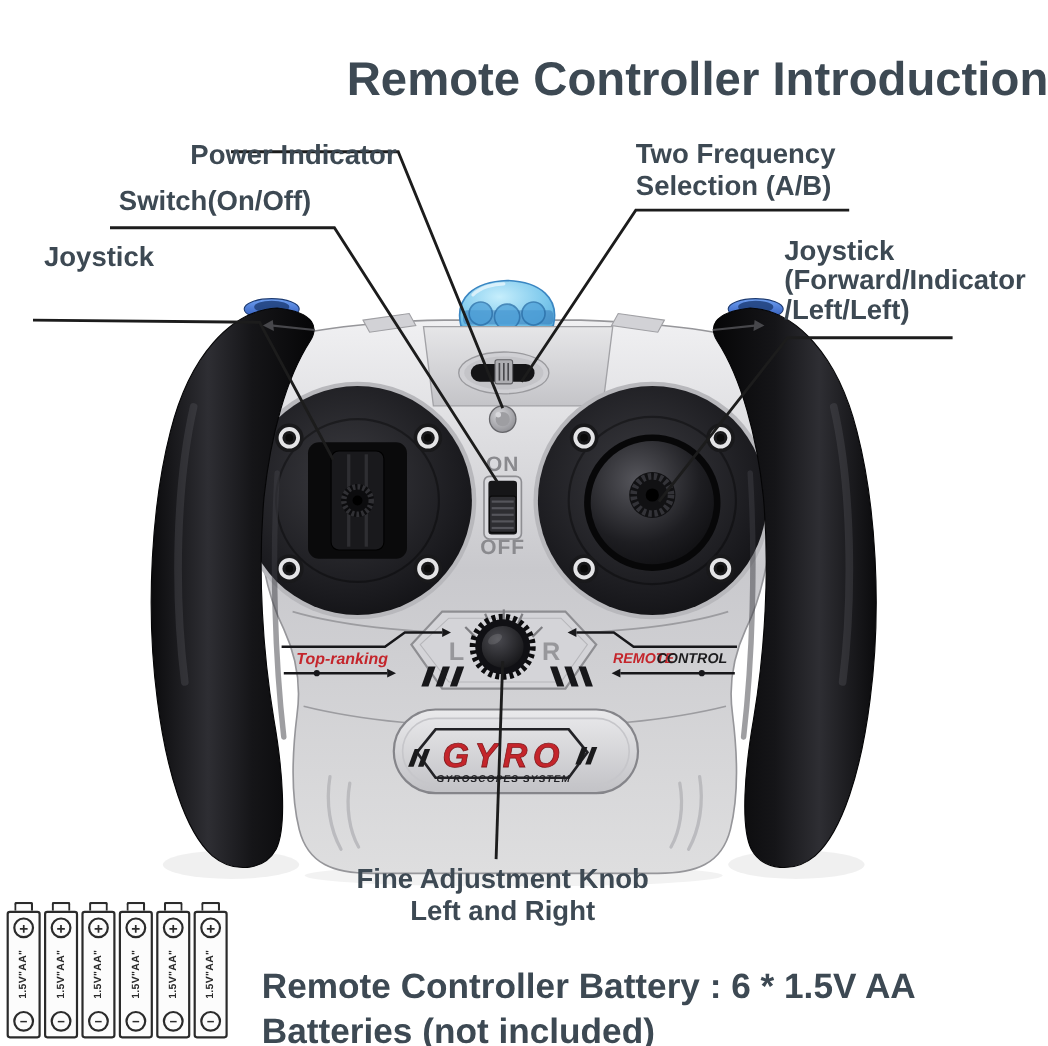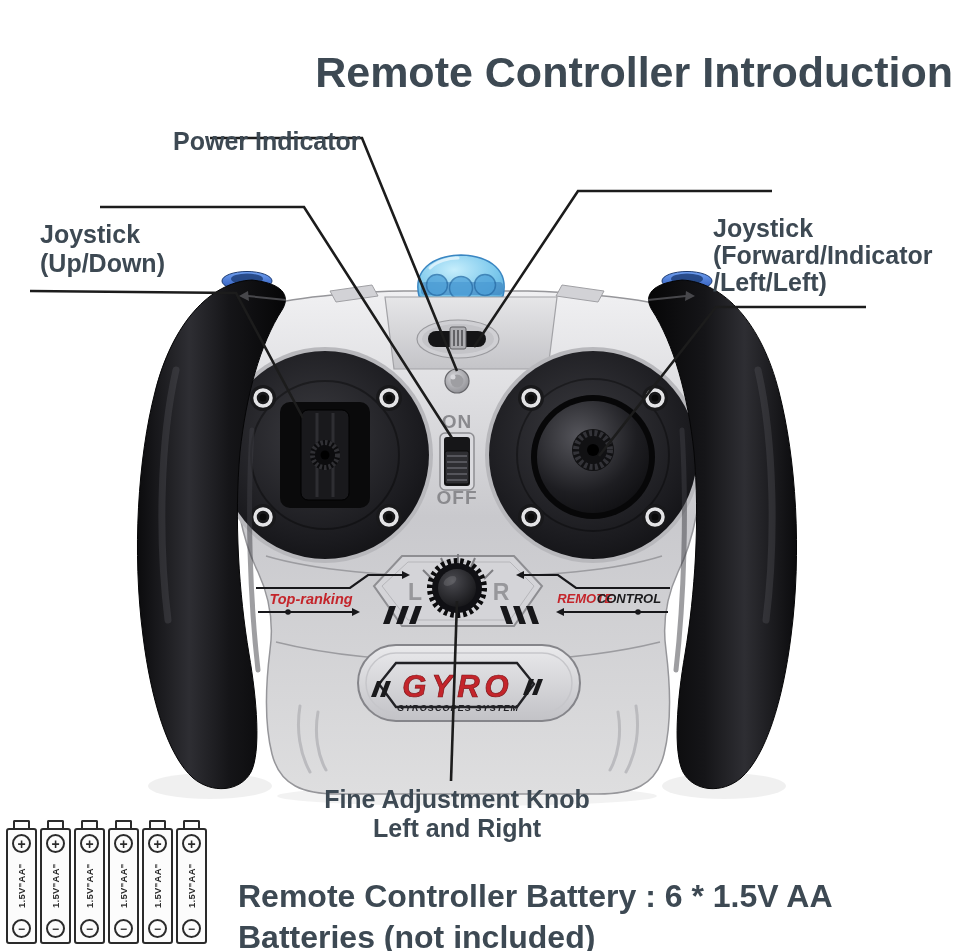--- a/index.html
+++ b/index.html
@@ -306,25 +306,31 @@
       <polyline points="457,601 451,781"></polyline>
     </g>
   </svg>
 
   <div id="title">Remote Controller Introduction</div>
 
   <div class="lbl" id="lbl-power">
     <div>Power Indicator</div>
   </div>
 
-
+  <div class="lbl" id="lbl-switch">
+    <div>Switch(On/Off)</div>
+  </div>
+
+  <div class="lbl" id="lbl-freq">
+    <div>Two Frequency</div>
+    <div>Selection (A/B)</div>
+  </div>
 
   <div class="lbl" id="lbl-joyl">
     <div>Joystick</div>
-    <div>(Up/Down)</div>
   </div>
 
   <div class="lbl" id="lbl-joyr">
     <div>Joystick</div>
     <div>(Forward/Indicator</div>
     <div>/Left/Left)</div>
   </div>
 
   <div class="lbl" id="lbl-knob">
     <div>Fine Adjustment Knob</div>

